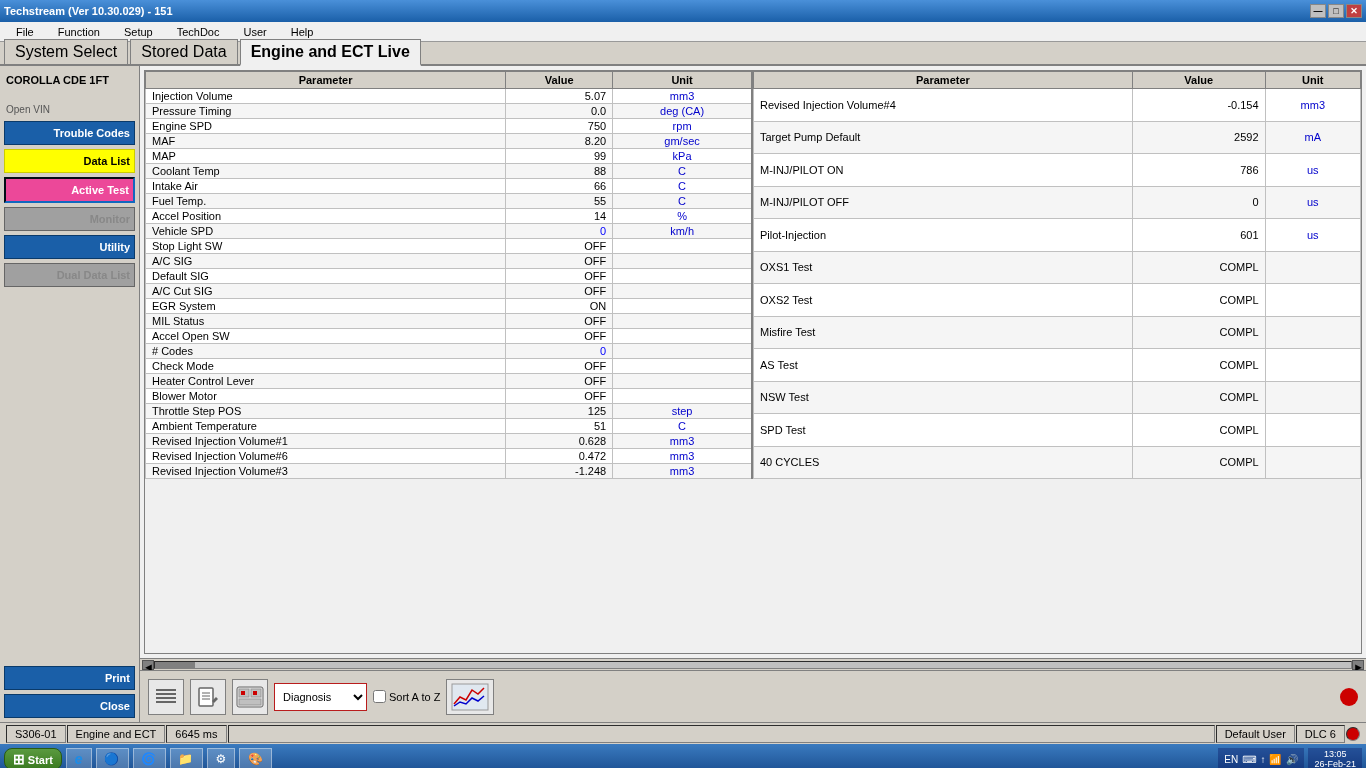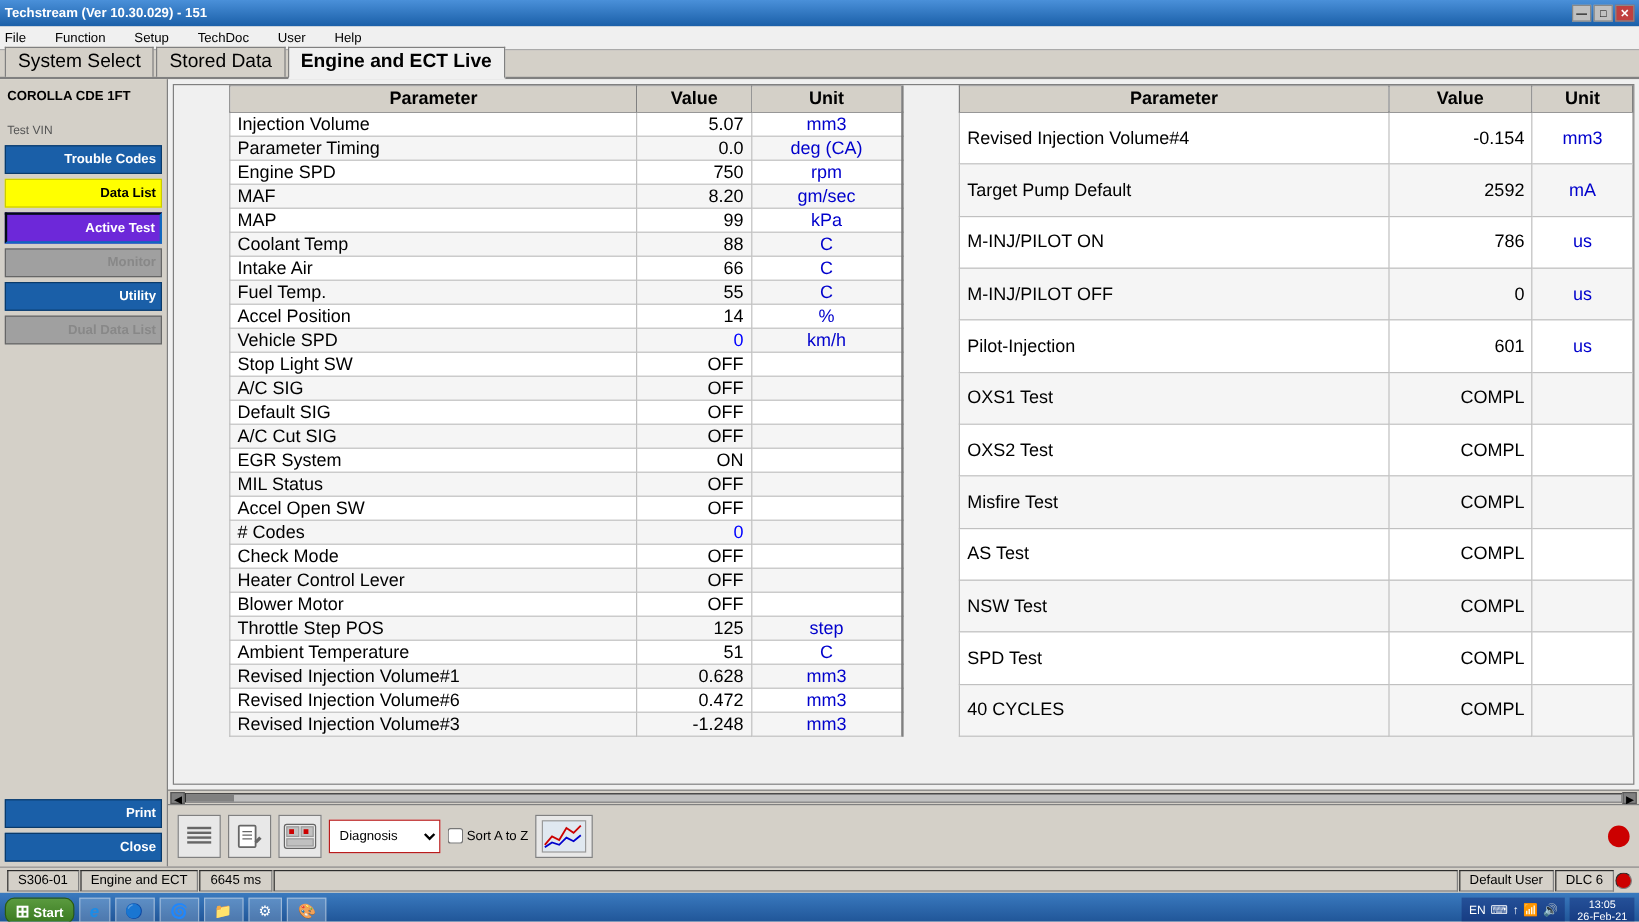--- a/index.html
+++ b/index.html
@@ -29,21 +29,21 @@
     }
     .title-bar-btn.close { background: #c04040; color: white; }
     
     
     .menu-bar {
       background: #f0f0f0;
       height: 20px;
       display: flex;
       align-items: center;
       border-bottom: 1px solid #999;
-      padding: 0 0;
+      padding: 0 12px;
       gap: 16px;
     }
     .menu-item {
       font-size: 11px;
       cursor: pointer;
       padding: 1px 4px;
     }
     
     
     .tab-bar {
@@ -103,41 +103,40 @@
       width: 100%;
       padding: 5px 4px;
       border: 1px solid #555;
       cursor: pointer;
       font-size: 11px;
       font-weight: bold;
       text-align: right;
     }
     .sidebar-btn.blue { background: #1a5fa8; color: white; border: 1px solid #0a3a6a; }
     .sidebar-btn.yellow { background: #ffff00; color: black; border: 1px solid #cccc00; }
-    .sidebar-btn.active-blue { background: #6d28d9; color: white; border: 2px inset #0a3a6a; }
+    .sidebar-btn.active-blue { background: #ec4899; color: white; border: 2px inset #0a3a6a; }
     .sidebar-btn.gray { background: #a0a0a0; color: #888; border: 1px solid #666; }
     
     
     .data-area {
       flex: 1;
       display: flex;
       flex-direction: column;
       overflow: hidden;
     }
     .table-container {
       flex: 1;
       overflow: auto;
       border: 1px solid #808080;
       margin: 4px;
     }
     table {
       border-collapse: collapse;
       width: 100%;
-      font-size: 15px;
-      margin-left: 46px;
+      font-size: 11px;
     }
     thead th {
       background: #d4d0c8;
       border: 1px solid #808080;
       padding: 2px 6px;
       text-align: center;
       font-weight: bold;
       position: sticky;
       top: 0;
       z-index: 1;
@@ -339,21 +338,21 @@
 <div class="tab-bar">
   <div class="tab">System Select</div>
   <div class="tab">Stored Data</div>
   <div class="tab active">Engine and ECT Live</div>
 </div>
 
 <div class="main-content">
 
   <div class="sidebar">
     <div class="sidebar-title">COROLLA CDE 1FT</div>
-    <div class="input-vin-label">Test VIN</div>
+    <div class="input-vin-label">Open VIN</div>
     <button class="sidebar-btn blue">Trouble Codes</button>
     <button class="sidebar-btn yellow">Data List</button>
     <button class="sidebar-btn active-blue">Active Test</button>
     <button class="sidebar-btn gray">Monitor</button>
     <button class="sidebar-btn blue">Utility</button>
     <button class="sidebar-btn gray">Dual Data List</button>
     <div class="sidebar-print-close">
       <button class="sidebar-btn blue">Print</button>
       <button class="sidebar-btn blue">Close</button>
     </div>
@@ -372,21 +371,21 @@
               <th>Unit</th>
             </tr>
           </thead>
           <tbody id="left-tbody">
           <tr>
     <td>Injection Volume</td>
     <td class="val-col" style="">5.07</td>
     <td class="unit-col" style="color:#0000cc;">mm3</td>
   </tr>
               <tr>
-    <td>Parameter Timing</td>
+    <td>Pressure Timing</td>
     <td class="val-col" style="">0.0</td>
     <td class="unit-col" style="color:#0000cc;">deg (CA)</td>
   </tr>
               <tr>
     <td>Engine SPD</td>
     <td class="val-col" style="">750</td>
     <td class="unit-col" style="color:#0000cc;">rpm</td>
   </tr>
               <tr>
     <td>MAF</td>

